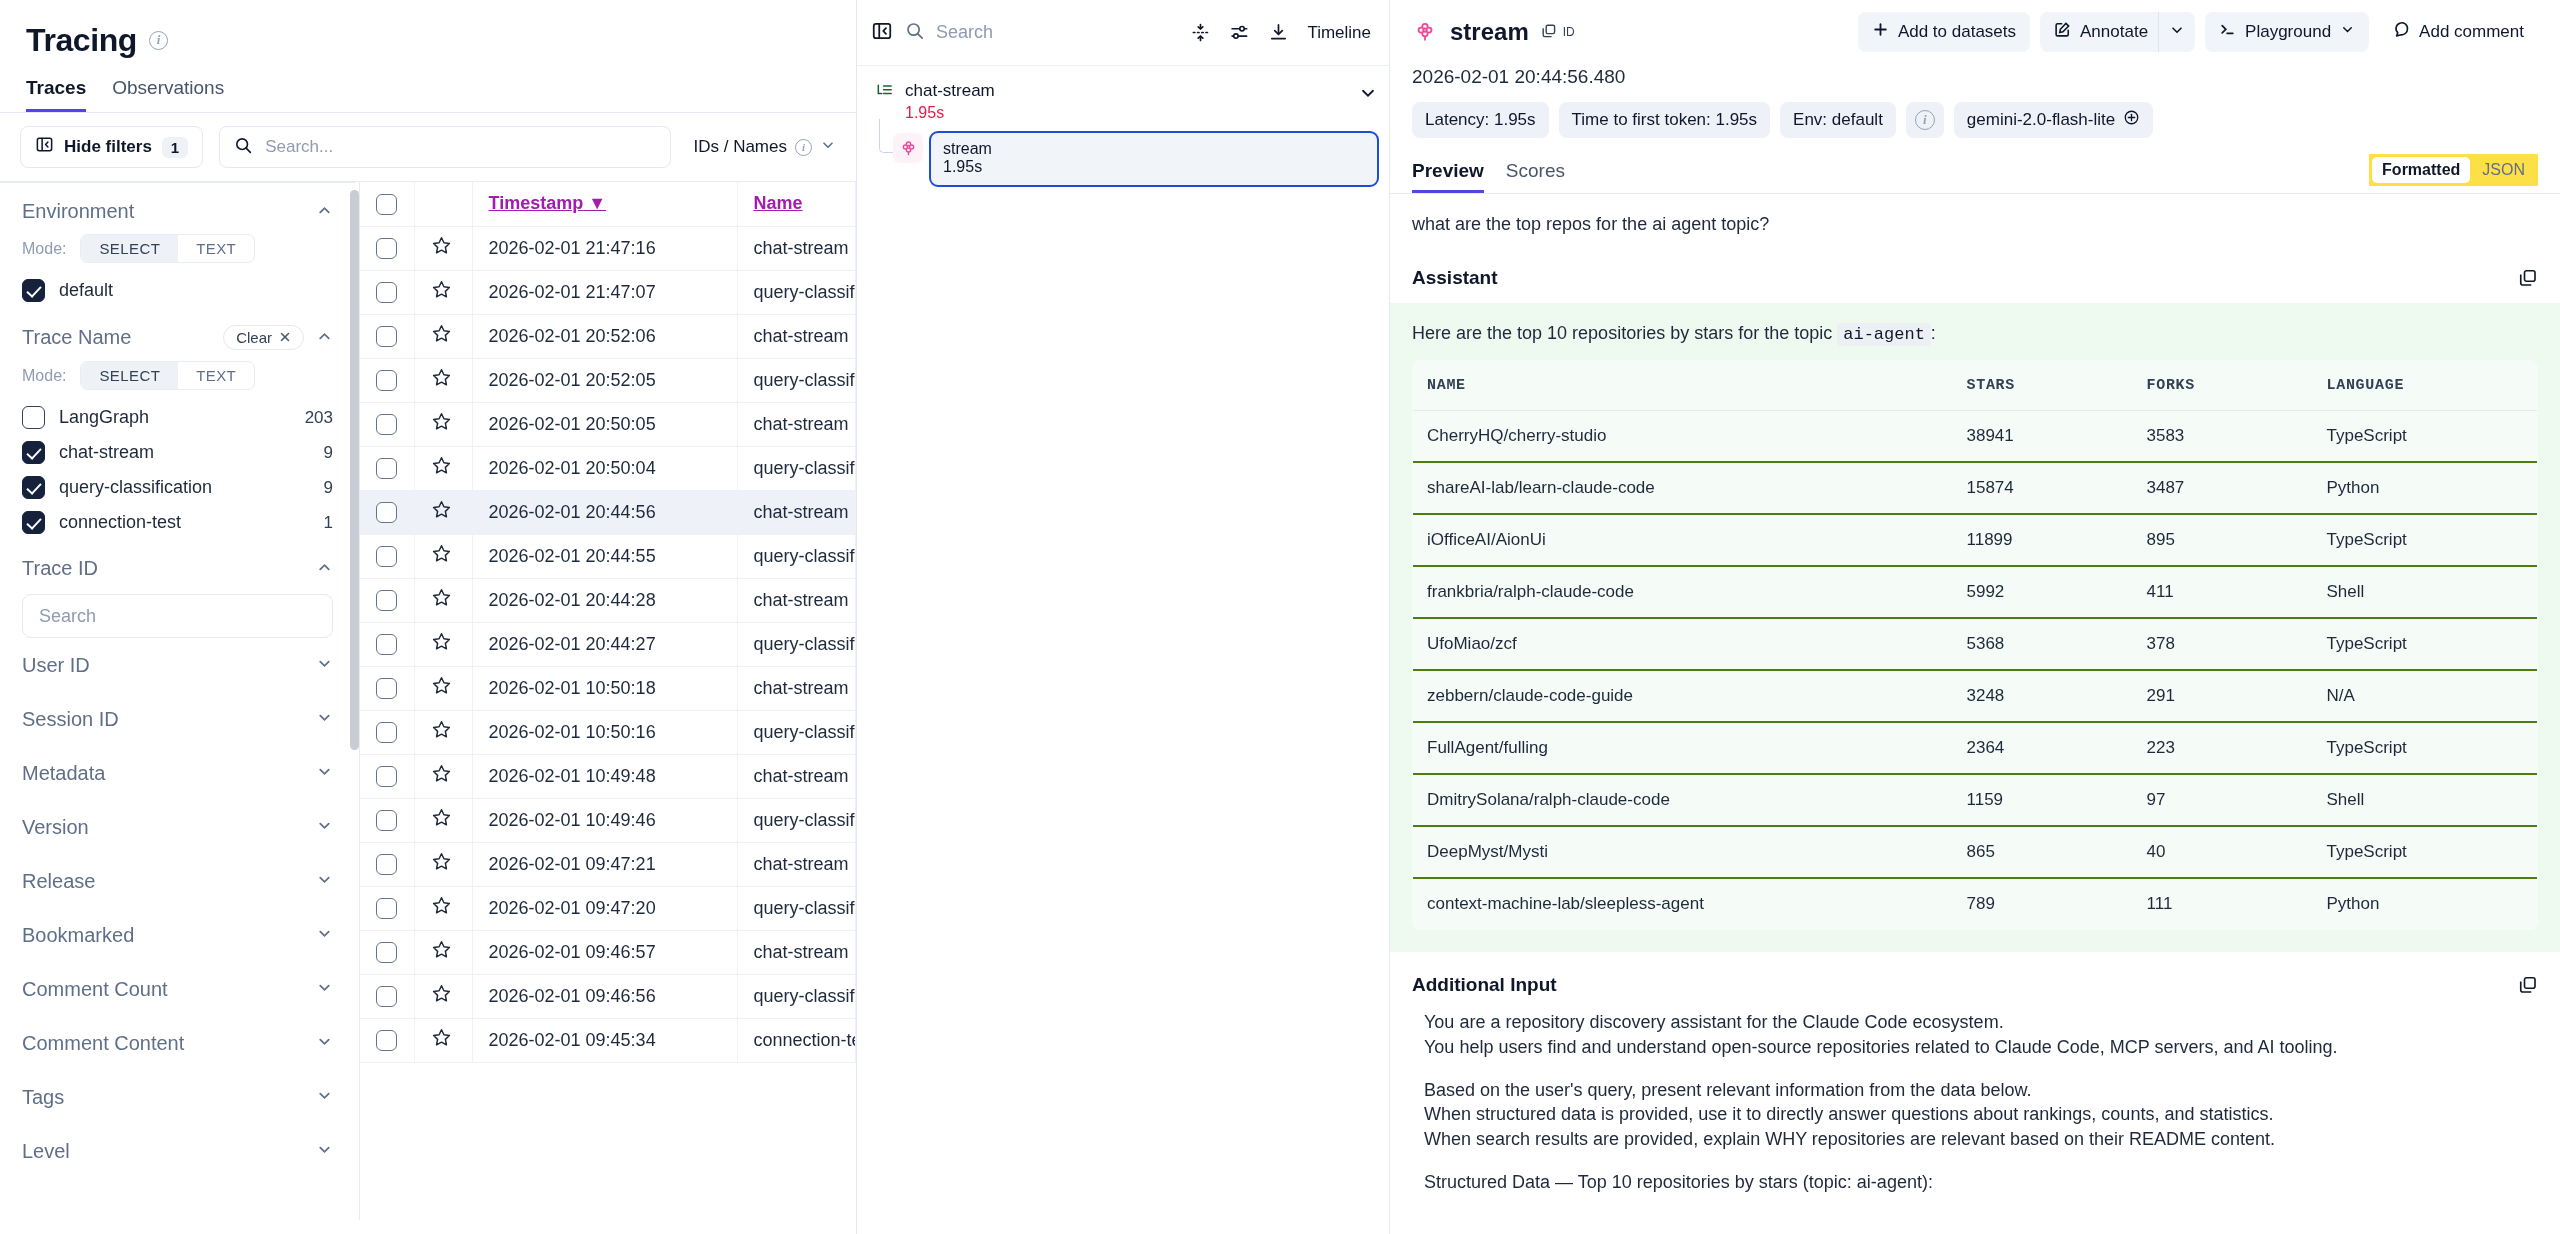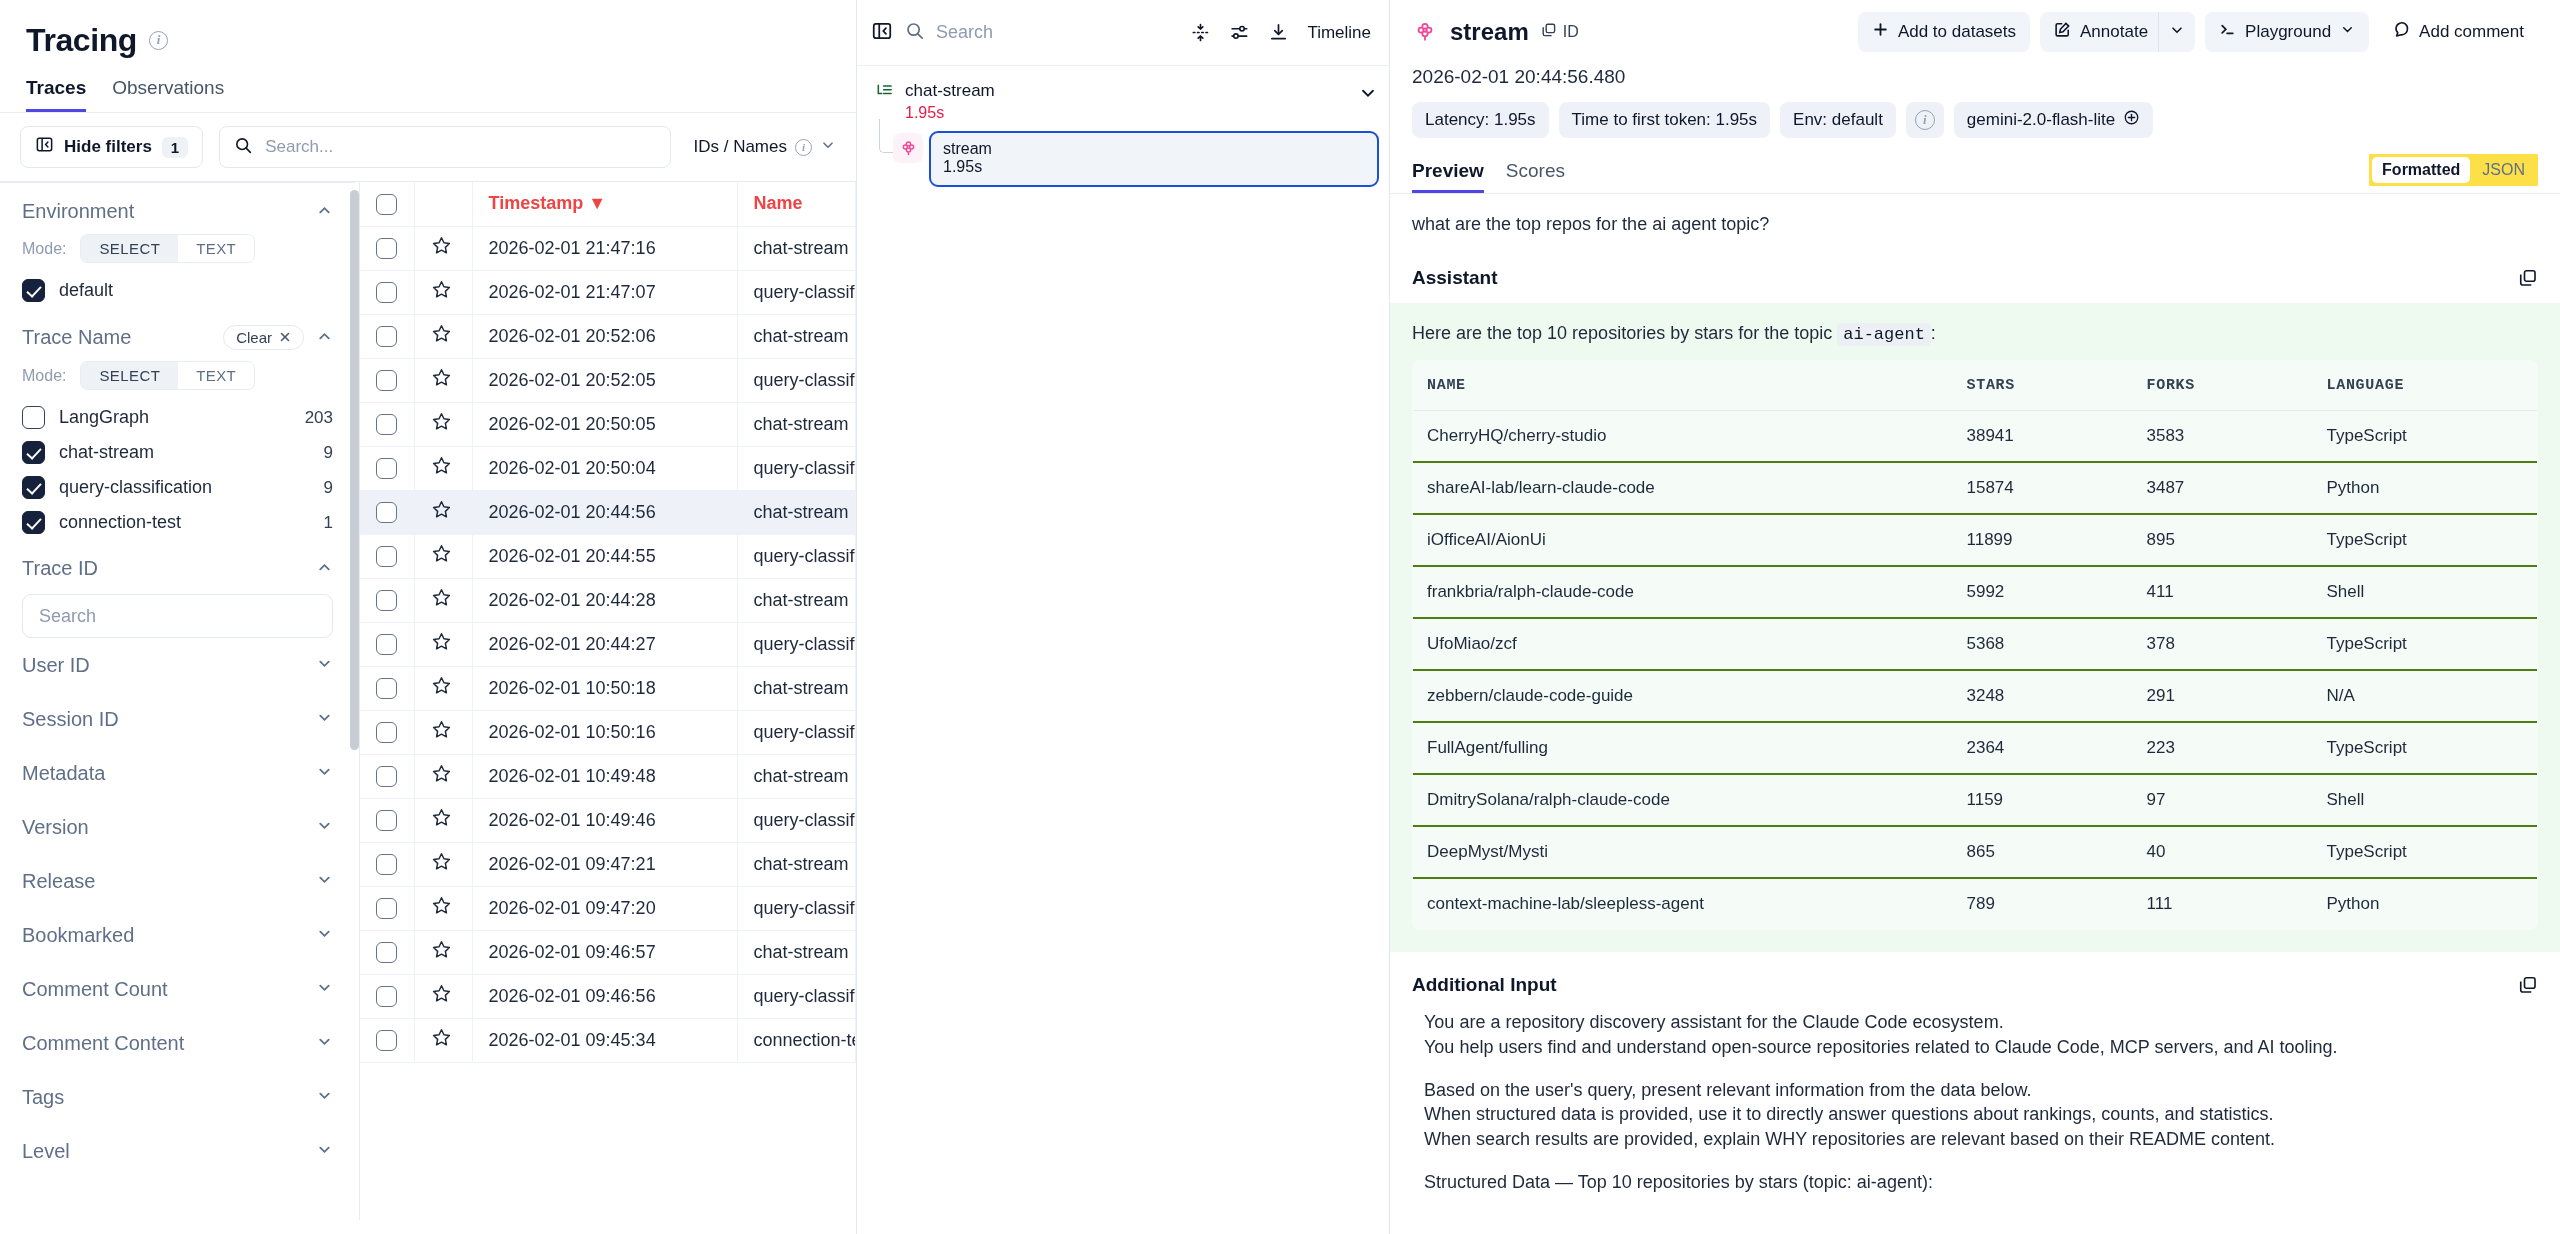--- a/index.html
+++ b/index.html
@@ -114,21 +114,21 @@
   }
 
   
   .tablewrap { flex: 1; overflow: hidden; }
   table.traces { width: 100%; border-collapse: collapse; table-layout: fixed; }
   table.traces th, table.traces td {
     border-bottom: 1px solid #eef1f5; border-right: 1px solid #eef1f5;
     text-align: left; height: 44px; padding: 0 16px; font-size: 18px; color: #1e293b;
     white-space: nowrap; overflow: hidden;
   }
-  table.traces th { color: #ef4444; font-weight: 600; }
+  table.traces th { color: #a21caf; font-weight: 600; text-decoration: underline; }
   col.c-check { width: 54px; }
   col.c-star  { width: 58px; }
   col.c-ts    { width: 265px; }
   col.c-name  { width: auto; }
   td.cell-check, th.cell-check { text-align: center; padding: 0; }
   td.cell-star { padding: 0 0 0 8px; border-right: none; }
   th.cell-star { border-right: none; }
   td.cell-ts { border-left: none; }
   .tcbx {
     width: 21px; height: 21px; border: 1.8px solid #64748b; border-radius: 6px;
@@ -180,21 +180,21 @@
   
   .right-panel {
     position: absolute; left: 1390px; top: 0; width: 1170px; height: 1234px;
     background: #fff; overflow: hidden;
   }
   .rp-head { padding: 12px 22px 0 22px; }
   .rp-titlerow { display: flex; align-items: center; gap: 12px; }
   .rp-obs-icon { width: 26px; height: 26px; display: flex; align-items: center; justify-content: center; }
   .rp-title { font-size: 24px; font-weight: 700; color: #0f172a; }
   .rp-id {
-    display: flex; align-items: center; gap: 6px; font-size: 16px; color: #334155; cursor: pointer;
+    display: flex; align-items: center; gap: 6px; font-size: 12px; color: #334155; cursor: pointer;
   }
   .rp-actions { display: flex; align-items: center; gap: 10px; margin-left: auto; }
   .rp-btn {
     display: flex; align-items: center; gap: 9px; height: 40px; padding: 0 14px;
     background: #f1f4f9; border: none; border-radius: 8px;
     font-size: 17px; color: #0f172a; cursor: pointer; font-family: inherit; white-space: nowrap;
   }
   .rp-btn.split-l { border-top-right-radius: 0; border-bottom-right-radius: 0; padding-right: 10px; }
   .rp-btn.split-r { border-top-left-radius: 0; border-bottom-left-radius: 0; padding: 0 10px;
                     border-left: 1px solid #dfe5ee; }

